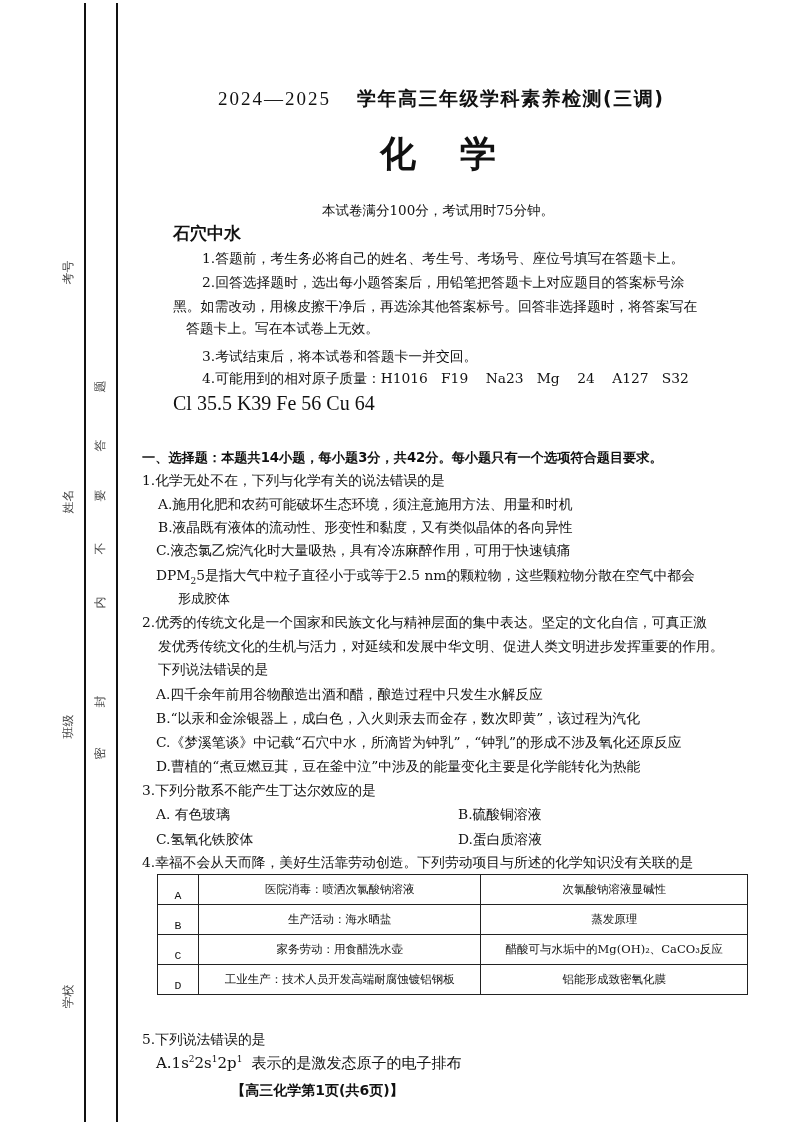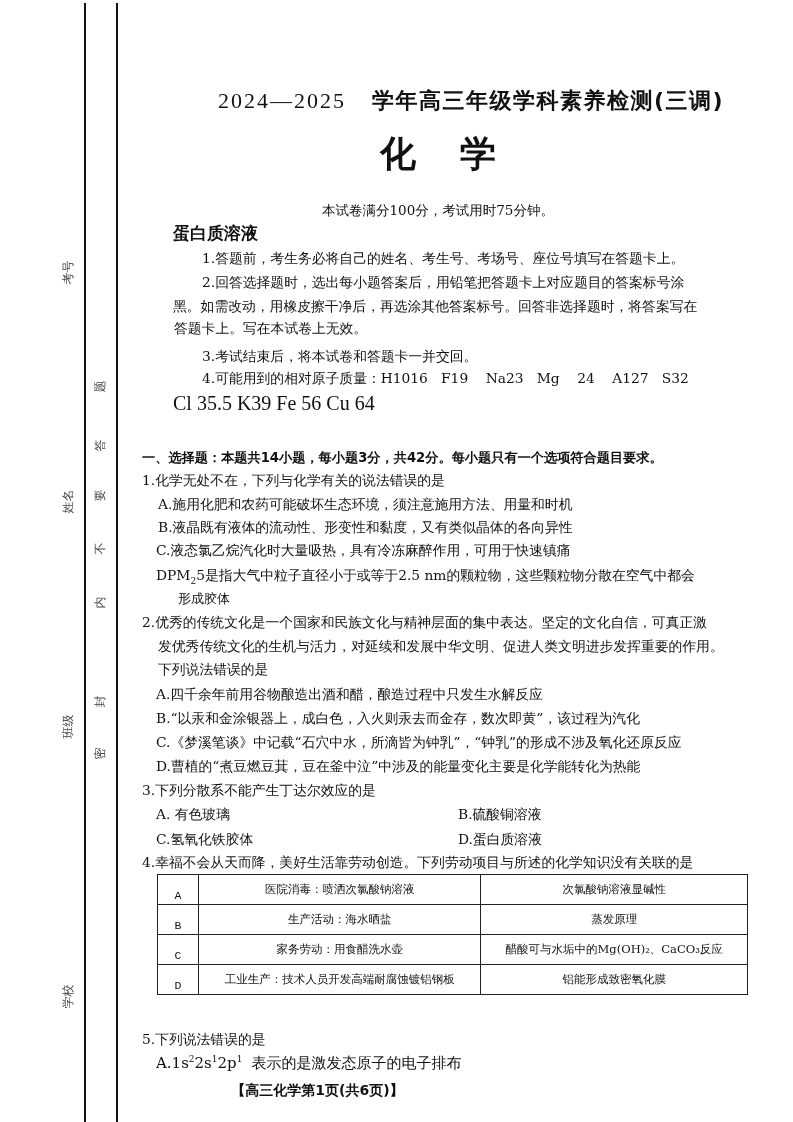--- a/index.html
+++ b/index.html
@@ -2,21 +2,21 @@
 <html><head>
 <meta charset="utf-8">
 <style>
   html,body{margin:0;padding:0;background:#fff;}
   body{width:793px;height:1122px;position:relative;overflow:hidden;color:#111;
        font-family:"DejaVu Serif","Liberation Serif",serif;}
   .vline{position:absolute;top:3px;bottom:0;width:2px;background:#111;}
   .side{position:absolute;font-size:12px;color:#444;transform:rotate(-90deg);transform-origin:center;white-space:nowrap;
         font-family:"DejaVu Sans",sans-serif;}
   .abs{position:absolute;white-space:nowrap;}
-  .title-line{left:218px;top:86px;font-size:22px;letter-spacing:0.5px;}
+  .title-line{left:218px;top:86px;font-size:19px;letter-spacing:0.5px;}
   .title-line .yr{font-family:"Liberation Serif",serif;letter-spacing:2px;}
   .title-line .nm{font-family:"DejaVu Sans",sans-serif;font-weight:bold;margin-left:26px;letter-spacing:1.5px;}
   .subject{left:380px;top:130px;font-size:36px;font-weight:bold;font-family:"DejaVu Sans",sans-serif;word-spacing:0;}
   .subject span{display:inline-block;}
   .subject .g{width:80px;}
   .info{left:322px;top:202px;font-size:13.5px;}
   .notice-h{left:173px;top:222px;font-size:17px;font-weight:bold;font-family:"DejaVu Sans",sans-serif;}
   .p{font-size:13.8px;}
   .sec{font-size:13.2px;font-weight:bold;font-family:"DejaVu Sans",sans-serif;}
   table.q4{position:absolute;left:157px;top:874px;width:591px;border-collapse:collapse;font-size:11.5px;}
@@ -47,25 +47,25 @@
 <div class="side" style="left:94px;top:745px;">密</div>
 
 <div class="abs title-line">
   <span class="yr">2024—2025</span><span class="nm">学年高三年级学科素养检测(三调)</span>
 </div>
 <div class="abs subject">
   <span class="g">化</span><span>学</span>
 </div>
 <div class="abs info">本试卷满分100分，考试用时75分钟。</div>
 
-<div class="abs notice-h">蛋白质溶液</div>
+<div class="abs notice-h">石穴中水</div>
 <div class="abs p" style="left:202px;top:250px;">1.答题前，考生务必将自己的姓名、考生号、考场号、座位号填写在答题卡上。</div>
 <div class="abs p" style="left:202px;top:274px;">2.回答选择题时，选出每小题答案后，用铅笔把答题卡上对应题目的答案标号涂</div>
 <div class="abs p" style="left:173px;top:298px;">黑。如需改动，用橡皮擦干净后，再选涂其他答案标号。回答非选择题时，将答案写在</div>
-<div class="abs p" style="left:174px;top:320px;text-align:center;">答题卡上。写在本试卷上无效。</div>
+<div class="abs p" style="left:186px;top:320px;text-align:center;">答题卡上。写在本试卷上无效。</div>
 <div class="abs p" style="left:202px;top:348px;">3.考试结束后，将本试卷和答题卡一并交回。</div>
 <div class="abs p" style="left:202px;top:370px;white-space:pre;">4.可能用到的相对原子质量：H1016   F19    Na23   Mg    24    A127   S32</div>
 <div class="abs" style="left:173px;top:392px;font-size:20px;font-family:'Liberation Serif',serif;">Cl 35.5 K39 Fe 56 Cu 64</div>
 
 <div class="abs sec" style="left:142px;top:449px;">一、选择题：本题共14小题，每小题3分，共42分。每小题只有一个选项符合题目要求。</div>
 
 <div class="abs p" style="left:142px;top:472px;">1.化学无处不在，下列与化学有关的说法错误的是</div>
 <div class="abs p" style="left:158px;top:496px;">A.施用化肥和农药可能破坏生态环境，须注意施用方法、用量和时机</div>
 <div class="abs p" style="left:158px;top:519px;">B.液晶既有液体的流动性、形变性和黏度，又有类似晶体的各向异性</div>
 <div class="abs p" style="left:156px;top:542px;">C.液态氯乙烷汽化时大量吸热，具有冷冻麻醉作用，可用于快速镇痛</div>

